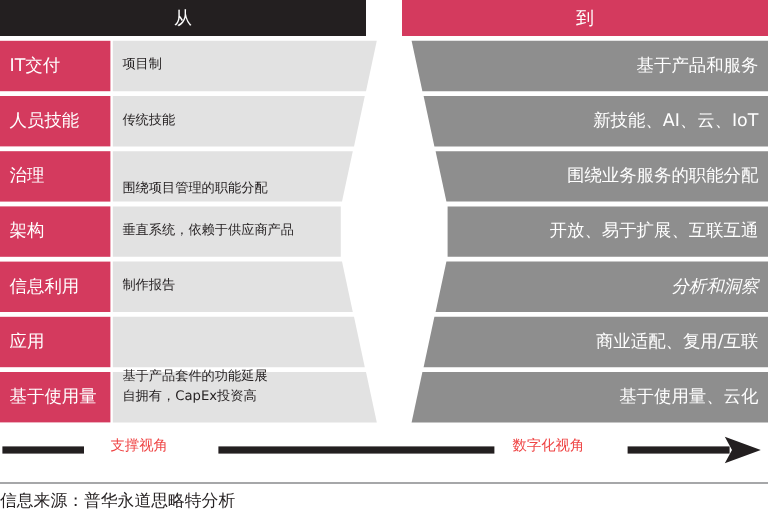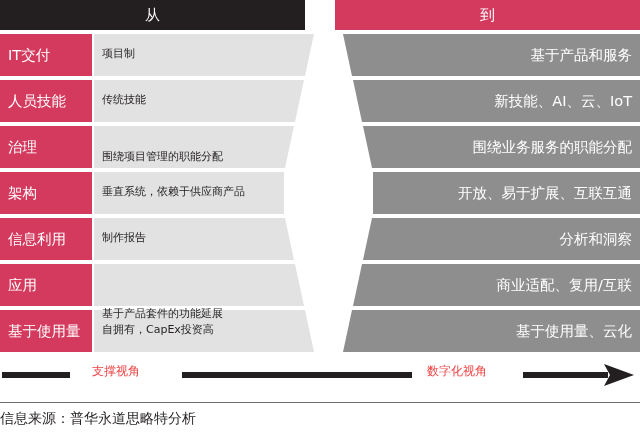--- a/index.html
+++ b/index.html
@@ -164,21 +164,21 @@
   <div class="txt cat-label" style="left:8px;  top:140px;">治理</div>
   <div class="txt from-label" style="left:102px; top:151px;">围绕项目管理的职能分配</div>
   <div class="txt to-label" style="left:380px; top:140px; width:252px;">围绕业务服务的职能分配</div>
 
   <div class="txt cat-label" style="left:8px;  top:186px;">架构</div>
   <div class="txt from-label" style="left:102px; top:186px;">垂直系统，依赖于供应商产品</div>
   <div class="txt to-label" style="left:380px; top:186px; width:252px;">开放、易于扩展、互联互通</div>
 
   <div class="txt cat-label" style="left:8px;  top:232px;">信息利用</div>
   <div class="txt from-label" style="left:102px; top:232px;">制作报告</div>
-  <div class="txt to-label" style="left:380px; top:232px; width:252px;">分析和洞察</div>
+  <div class="txt to-label" style="left:380px; top:232px; width:252px;font-style:italic;">分析和洞察</div>
 
   <div class="txt cat-label" style="left:8px;  top:278px;">应用</div>
   <div class="txt from-label" style="left:102px; top:278px;margin-top:30px;">基于产品套件的功能延展</div>
   <div class="txt to-label" style="left:380px; top:278px; width:252px;">商业适配、复用/互联</div>
 
   <div class="txt cat-label" style="left:8px;  top:324px;">基于使用量</div>
   <div class="txt from-label" style="left:102px; top:324px;">自拥有，CapEx投资高</div>
   <div class="txt to-label" style="left:380px; top:324px; width:252px;text-align:right;">基于使用量、云化</div>
 
   <svg id="axis" viewBox="0 0 640 40">

